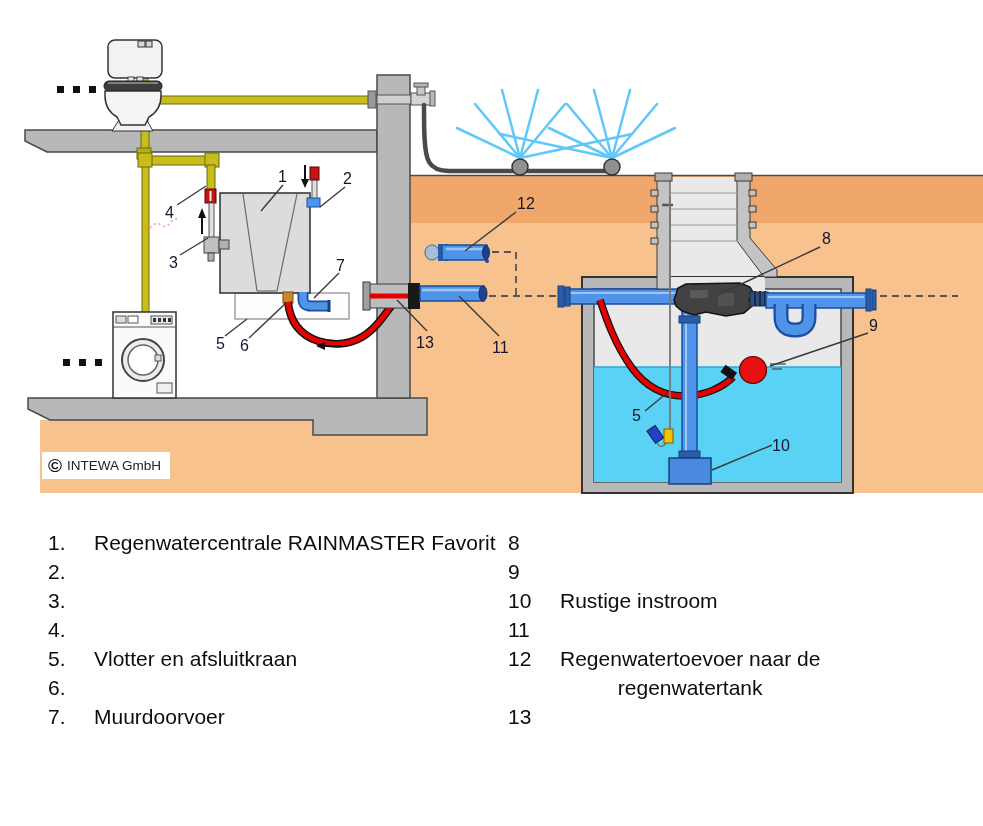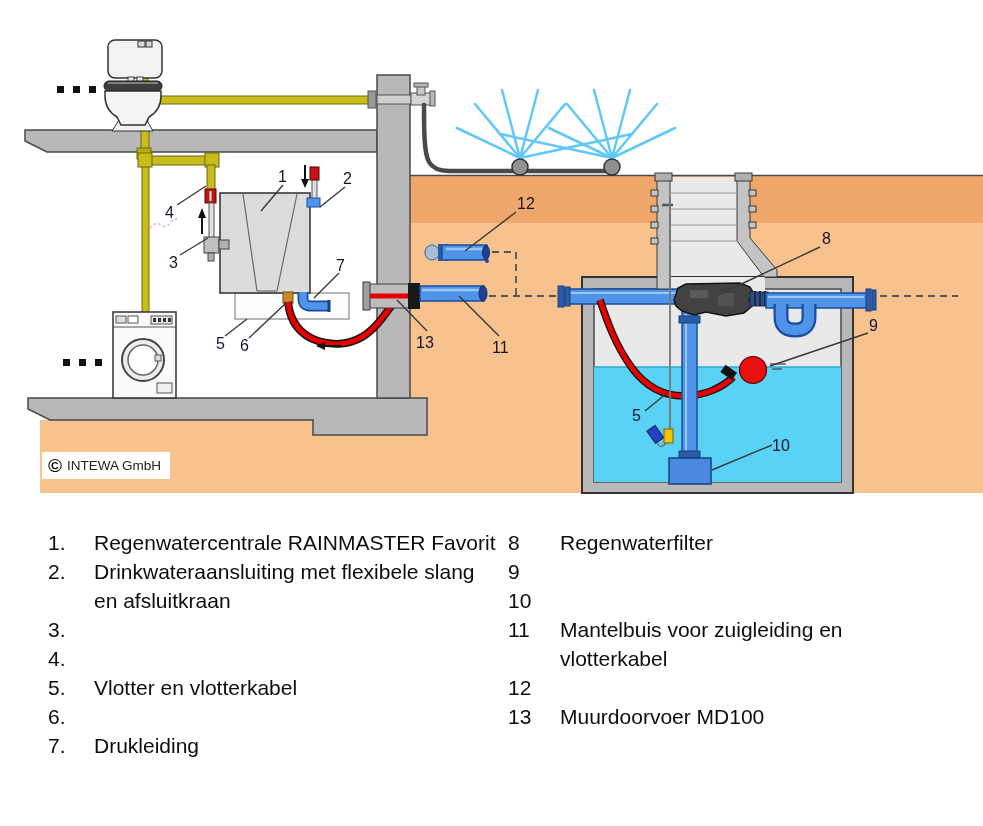--- a/index.html
+++ b/index.html
@@ -8,21 +8,21 @@
   .stage svg{position:absolute;left:0;top:0;}
   .callout{font-family:"Liberation Sans",sans-serif;font-size:16px;fill:#15152e;}
   .leader{stroke:#3a3a3a;stroke-width:1.4;}
   .legend{position:absolute;left:0;top:528px;width:983px;color:#0d0d0d;}
   .legend-col{position:absolute;top:0;}
   .legend-col.left{left:48px;width:455px;}
   .legend-col.right{left:508px;width:440px;}
   .legend-item{display:flex;font-size:21px;line-height:29px;}
   .legend-item .num{flex:0 0 46px;}
   .legend-col.right .legend-item .num{flex:0 0 52px;}
-  .legend-item .txt{white-space:pre-line;}
+  .legend-item .txt{white-space:pre-line;text-align:center;}
   .copy-sym{font-size:19px;font-weight:bold;fill:#111;}
   .copy-txt{font-size:13.5px;fill:#222;}
 </style>
 </head>
 <body>
 
 <div class="stage">
 
 <svg width="983" height="520" viewBox="0 0 983 520">
 
@@ -343,60 +343,57 @@
 </svg>
 
 <div class="legend">
   <div class="legend-col left">
     <div class="legend-item">
       <span class="num">1.</span>
       <span class="txt">Regenwatercentrale RAINMASTER Favorit</span>
     </div>
     <div class="legend-item">
       <span class="num">2.</span>
-      <span class="txt">Drinkwateraansluiting met flexibele slang
-en afsluitkraan</span>
     </div>
     <div class="legend-item">
       <span class="num">3.</span>
     </div>
     <div class="legend-item">
       <span class="num">4.</span>
     </div>
     <div class="legend-item">
       <span class="num">5.</span>
-      <span class="txt">Vlotter en vlotterkabel</span>
+      <span class="txt">Vlotter en afsluitkraan</span>
     </div>
     <div class="legend-item">
       <span class="num">6.</span>
     </div>
     <div class="legend-item">
       <span class="num">7.</span>
-      <span class="txt">Drukleiding</span>
+      <span class="txt">Muurdoorvoer</span>
     </div>
   </div>
   <div class="legend-col right">
     <div class="legend-item">
       <span class="num">8</span>
-      <span class="txt">Regenwaterfilter</span>
     </div>
     <div class="legend-item">
       <span class="num">9</span>
     </div>
     <div class="legend-item">
       <span class="num">10</span>
+      <span class="txt">Rustige instroom</span>
     </div>
     <div class="legend-item">
       <span class="num">11</span>
-      <span class="txt">Mantelbuis voor zuigleiding en
-vlotterkabel</span>
     </div>
     <div class="legend-item">
       <span class="num">12</span>
+      <span class="txt">Regenwatertoevoer naar de
+regenwatertank</span>
     </div>
     <div class="legend-item">
       <span class="num">13</span>
-      <span class="txt">Muurdoorvoer MD100</span>
     </div>
   </div>
 </div>
 
 </div>
 
 </body></html>

